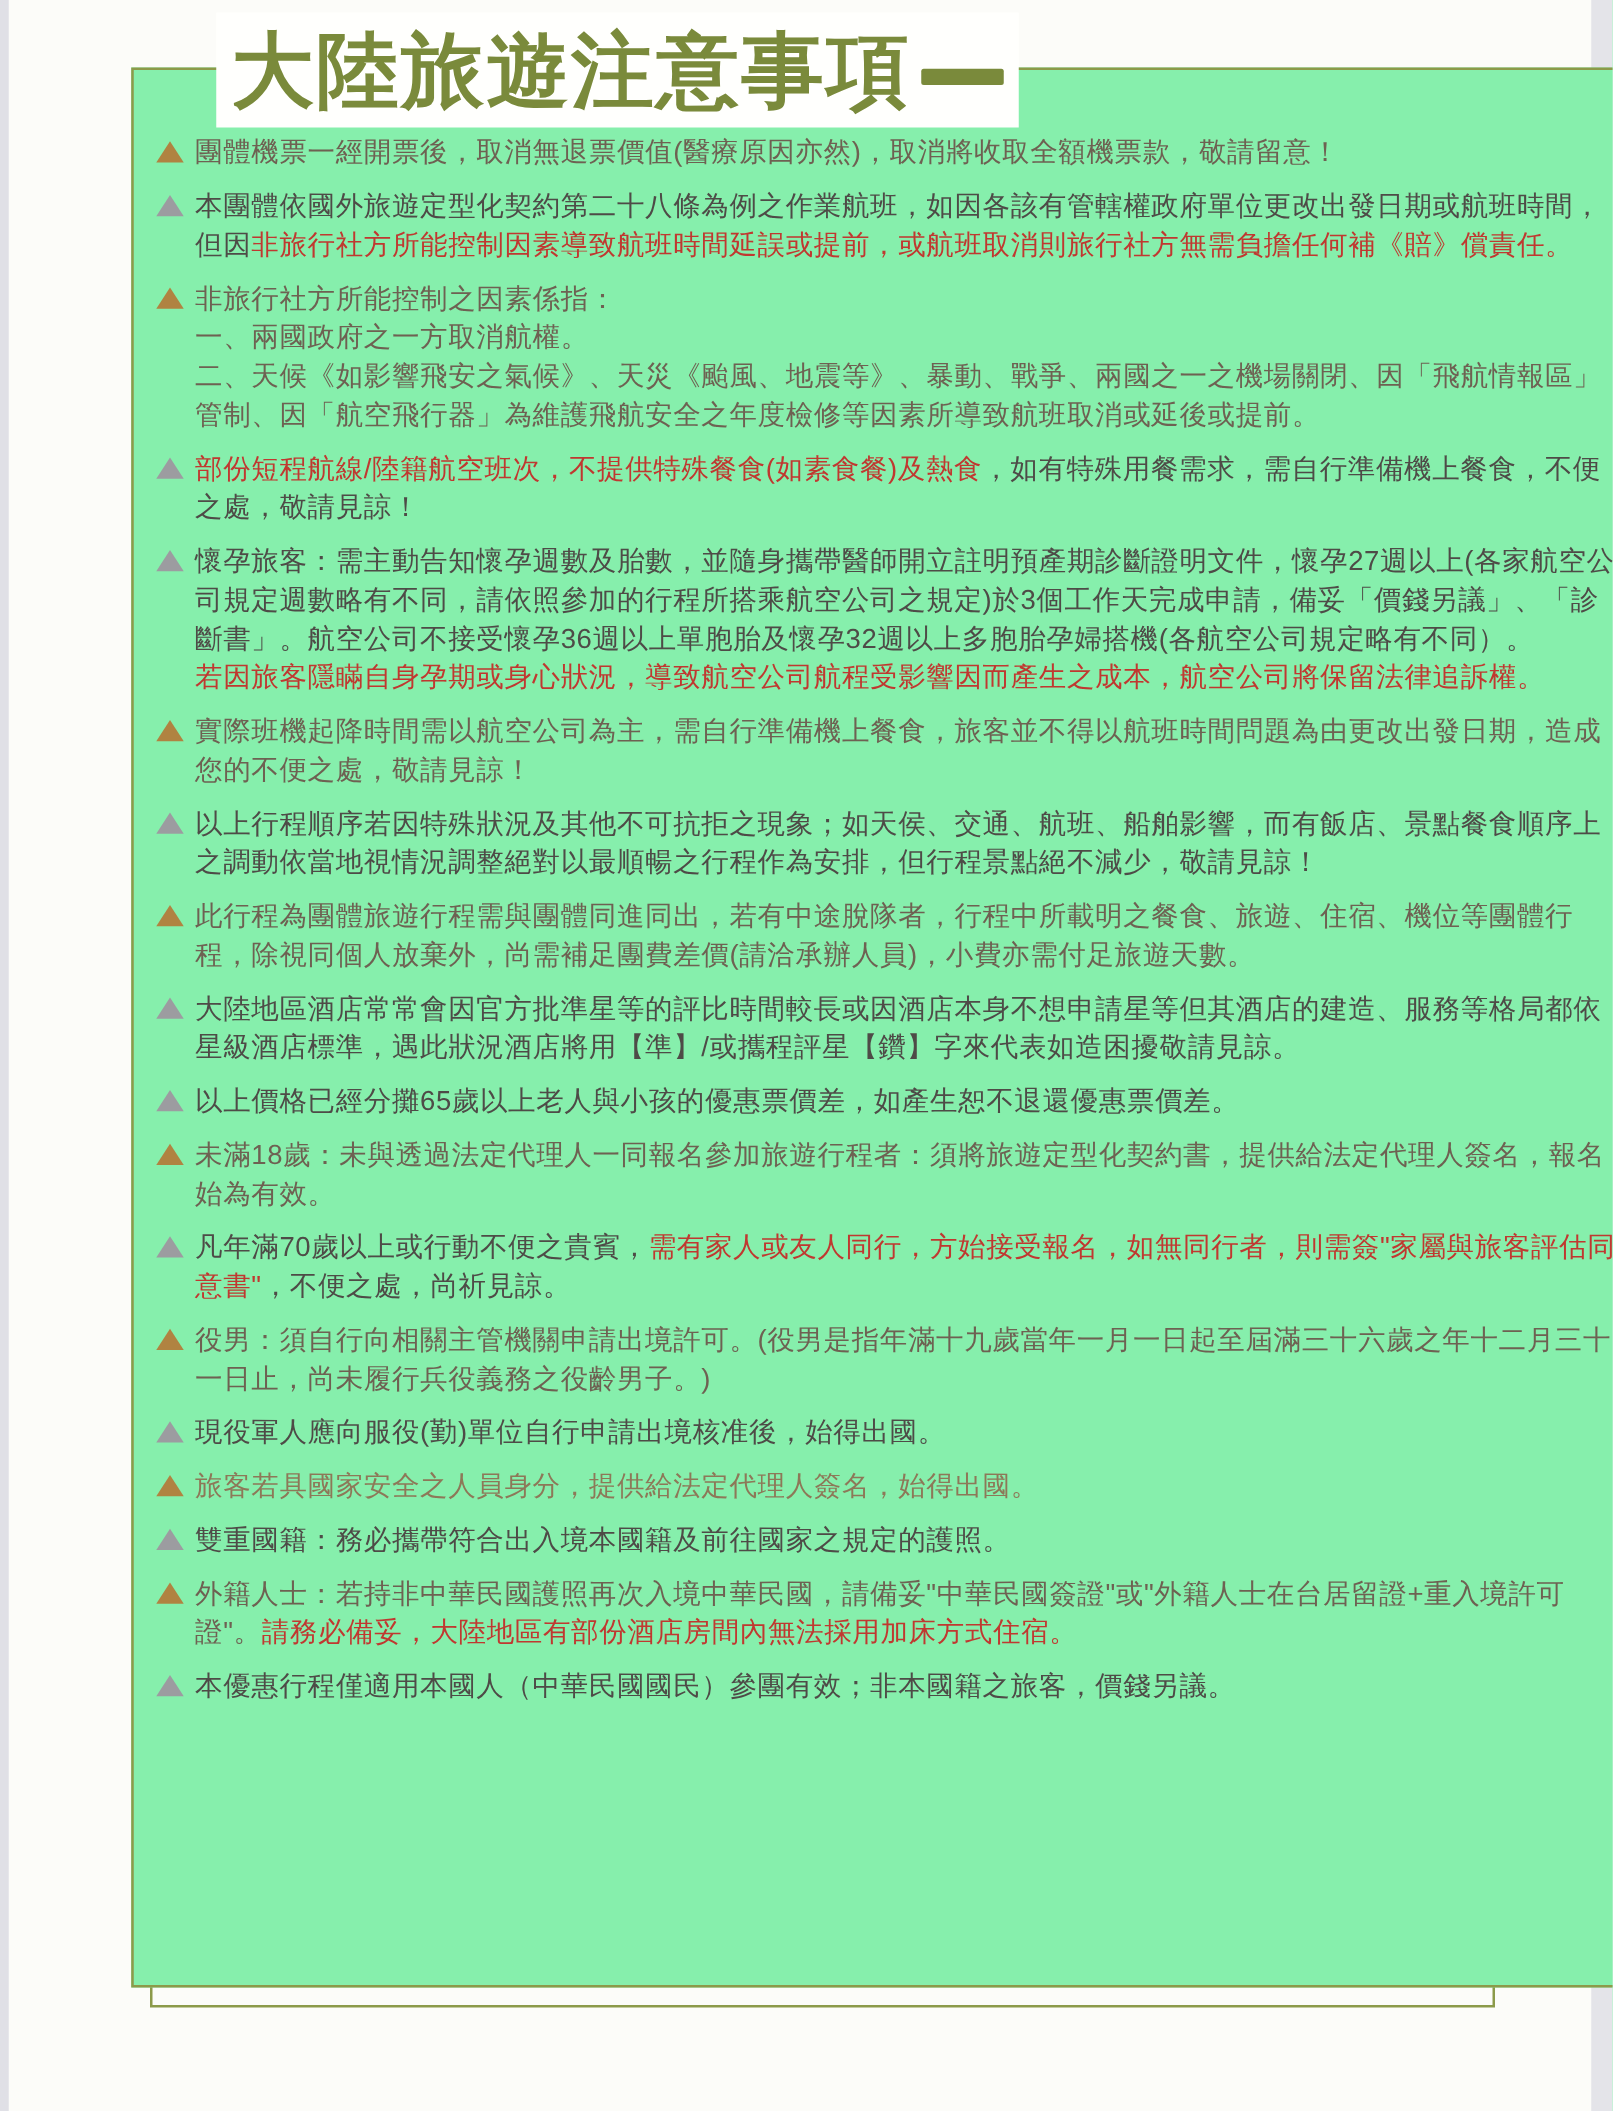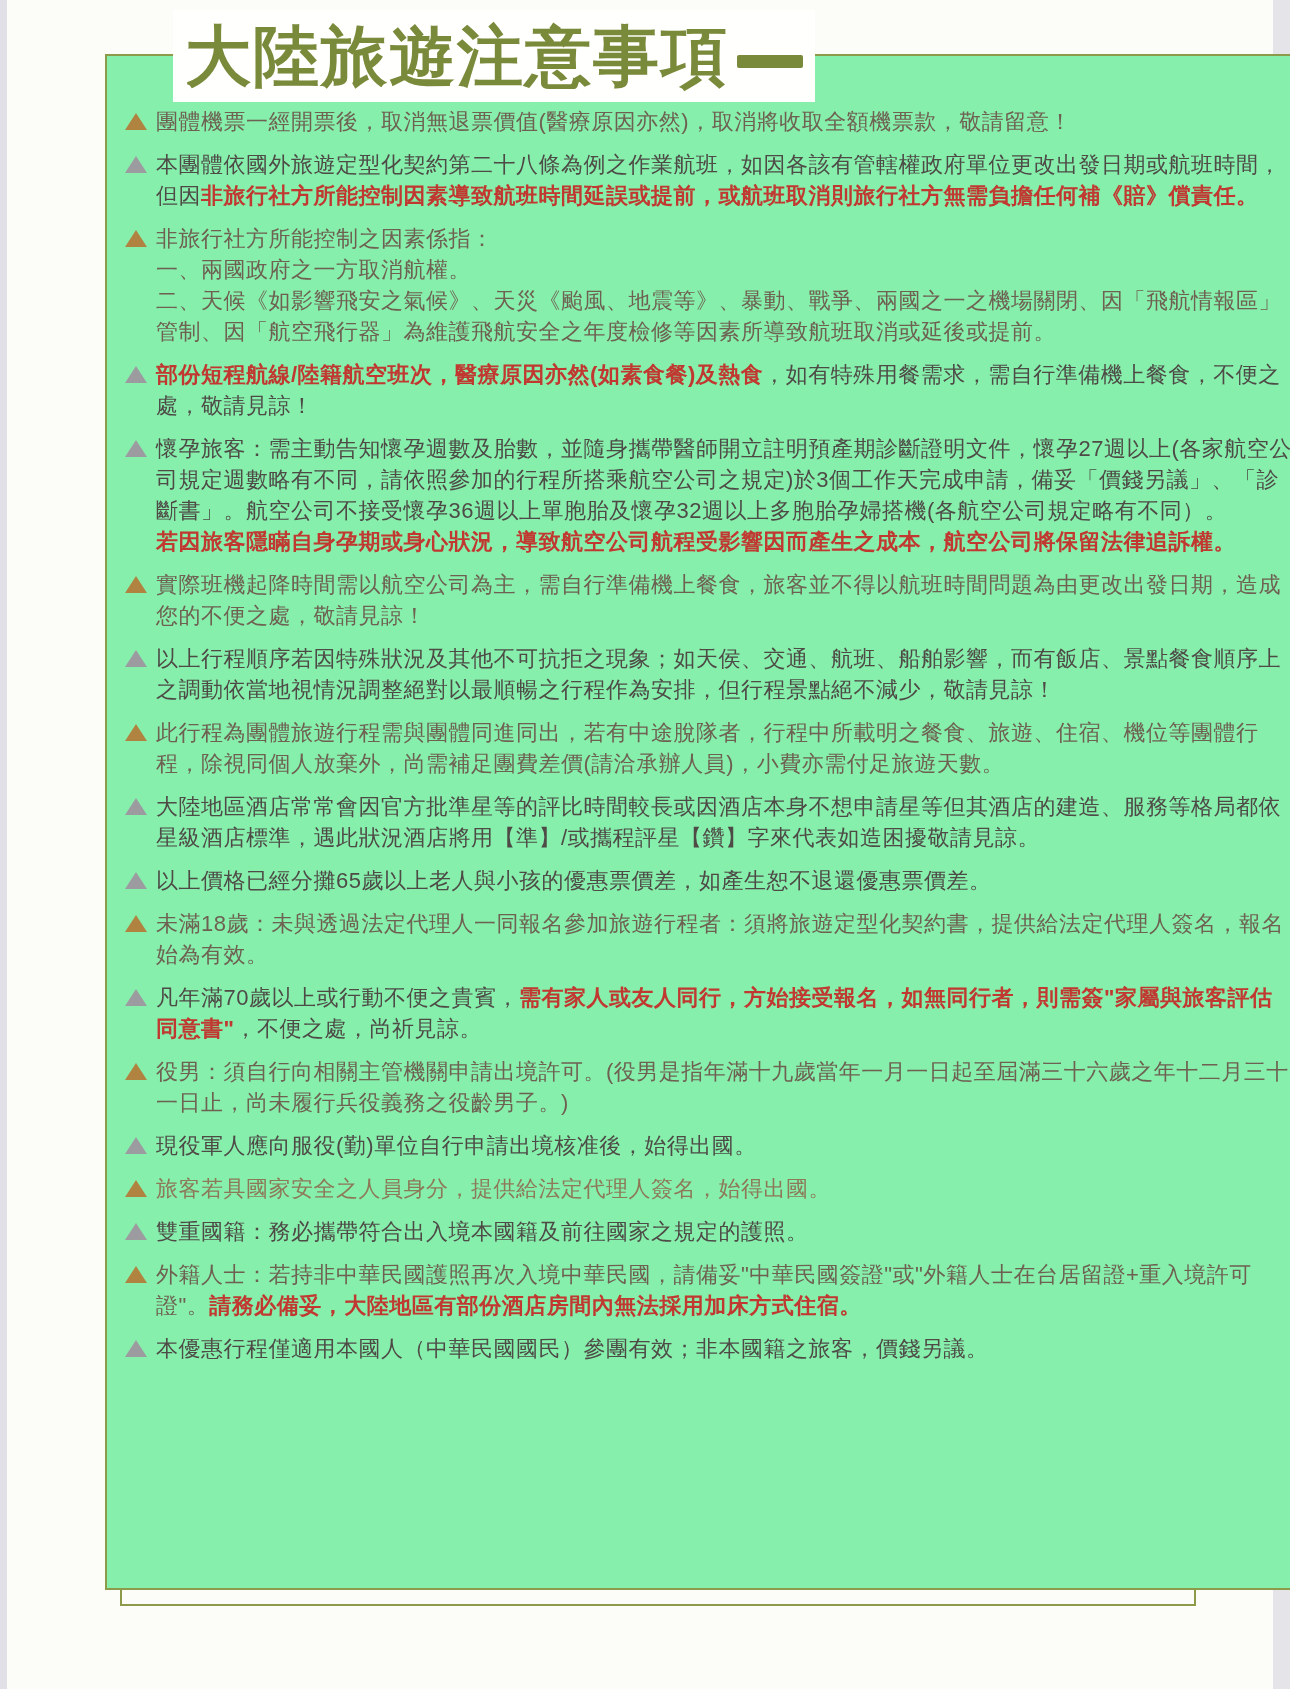--- a/index.html
+++ b/index.html
@@ -40,21 +40,21 @@
   }
   .tri-brown{border-bottom:17px solid var(--tri_brown,#b08341);}
   .tri-gray{border-bottom:17px solid var(--tri_gray,#9c9ca0);}
   .btext{
     flex:1 1 auto;font-size:22px;line-height:31px;
     white-space:pre-wrap;word-break:break-all;letter-spacing:0.5px;
   }
   .tone-warm{color:var(--warm,#6e6152);}
   .tone-neutral{color:var(--neutral,#4e4b47);}
   .tone-tan{color:var(--tan,#8d7858);}
-  .red{color:var(--red,#c03830);font-weight:bold;}
+  .red{color:var(--red,#c03830);font-weight:normal;}
 </style>
 </head>
 <body>
 
 <div class="edge-strip-left"></div>
 <div class="edge-strip-right"></div>
 
 <div class="shadow-frame"></div>
 
 <div class="content-frame">
@@ -70,21 +70,21 @@
         <div class="btext tone-neutral"><span>本團體依國外旅遊定型化契約第二十八條為例之作業航班，如因各該有管轄權政府單位更改出發日期或航班時間，但因</span><span class="red">非旅行社方所能控制因素導致航班時間延誤或提前，或航班取消則旅行社方無需負擔任何補《賠》償責任。</span></div>
       </div>
       <div class="bullet">
         <span class="tri tri-brown"></span>
         <div class="btext tone-warm"><span>非旅行社方所能控制之因素係指：
 一、兩國政府之一方取消航權。
 二、天候《如影響飛安之氣候》、天災《颱風、地震等》、暴動、戰爭、兩國之一之機場關閉、因「飛航情報區」管制、因「航空飛行器」為維護飛航安全之年度檢修等因素所導致航班取消或延後或提前。</span></div>
       </div>
       <div class="bullet">
         <span class="tri tri-gray"></span>
-        <div class="btext tone-neutral"><span class="red">部份短程航線/陸籍航空班次，醫療原因亦然(如素食餐)及熱食</span><span>，如有特殊用餐需求，需自行準備機上餐食，不便之處，敬請見諒！</span></div>
+        <div class="btext tone-neutral"><span class="red">部份短程航線/陸籍航空班次，不提供特殊餐食(如素食餐)及熱食</span><span>，如有特殊用餐需求，需自行準備機上餐食，不便之處，敬請見諒！</span></div>
       </div>
       <div class="bullet">
         <span class="tri tri-gray"></span>
         <div class="btext tone-neutral"><span>懷孕旅客：需主動告知懷孕週數及胎數，並隨身攜帶醫師開立註明預產期診斷證明文件，懷孕27週以上(各家航空公司規定週數略有不同，請依照參加的行程所搭乘航空公司之規定)於3個工作天完成申請，備妥「價錢另議」、「診斷書」。航空公司不接受懷孕36週以上單胞胎及懷孕32週以上多胞胎孕婦搭機(各航空公司規定略有不同）。
 </span><span class="red">若因旅客隱瞞自身孕期或身心狀況，導致航空公司航程受影響因而產生之成本，航空公司將保留法律追訴權。</span></div>
       </div>
       <div class="bullet">
         <span class="tri tri-brown"></span>
         <div class="btext tone-warm"><span>實際班機起降時間需以航空公司為主，需自行準備機上餐食，旅客並不得以航班時間問題為由更改出發日期，造成您的不便之處，敬請見諒！</span></div>
       </div>

